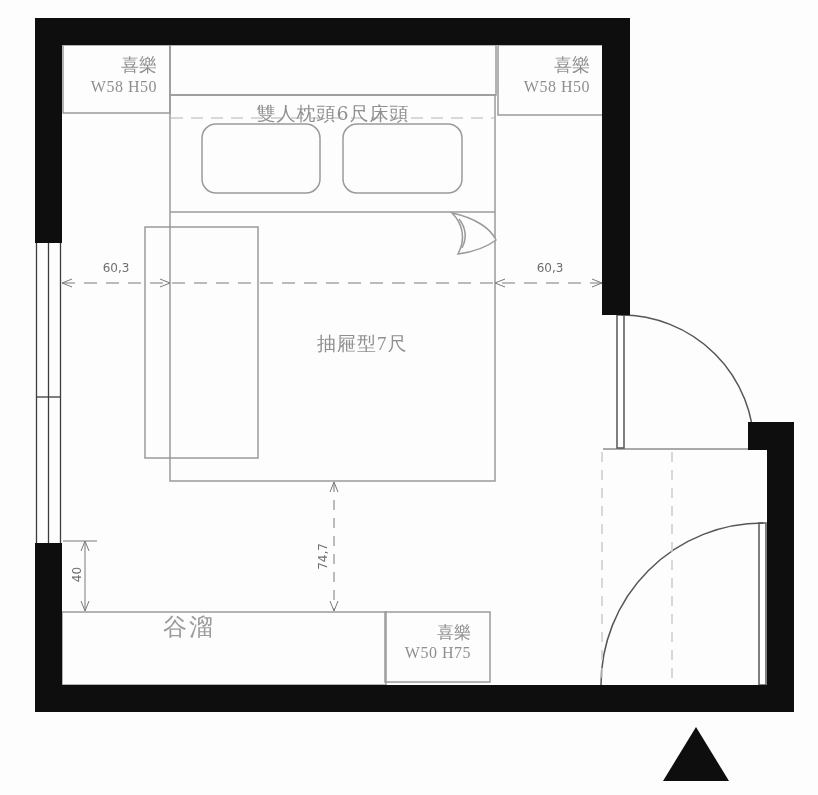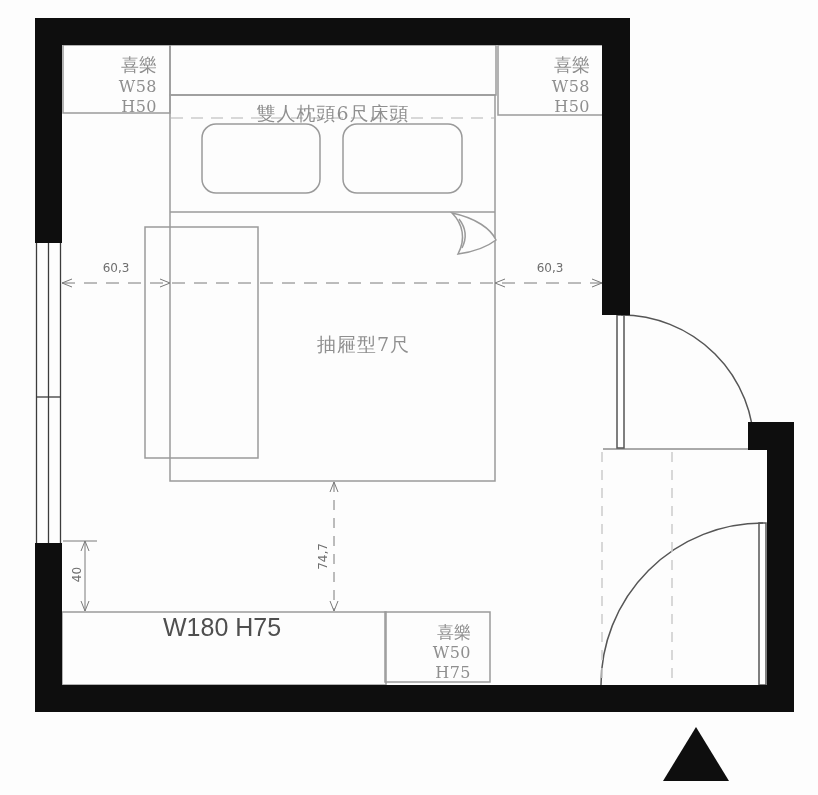--- a/index.html
+++ b/index.html
@@ -3,21 +3,21 @@
 <meta charset="utf-8">
 <style>
   html,body{margin:0;padding:0;background:#ffffff;}
   #stage{
     position:relative;width:818px;height:795px;background:#fdfdfd;
     font-family:"DejaVu Serif","Liberation Serif",serif;
     overflow:hidden;
   }
   svg{position:absolute;left:0;top:0;}
   .lbl{position:absolute;color:var(--text_gray,#8f8f8f);line-height:1.25;}
-  .lbl .ln{display:block;}
+  .lbl .ln{display:block;font-family:Liberation Serif, serif;}
   .tl{left:63px;top:54px;width:94px;text-align:right;font-size:18px;}
   .tl .sz,.tr .sz,.br .sz{font-size:16px;letter-spacing:.5px;margin-left:16px;}
   .tr{left:498px;top:54px;width:92px;text-align:right;font-size:18px;}
   .hb{left:170px;top:58px;width:326px;text-align:center;font-size:19px;letter-spacing:1px;margin-top:44px;}
   .base{left:285px;top:330px;font-size:19px;line-height:28px;letter-spacing:1px;margin-left:32px;}
   .desk{left:163px;top:612px;}
   .desk .nm{display:block;font-size:24px;color:#9b9b9b;letter-spacing:2px;
     font-family:"DejaVu Sans","Liberation Sans",sans-serif;}
   .desk .sz{display:block;font-size:25px;color:#4f4f4f;
     font-family:"Liberation Sans","DejaVu Sans",sans-serif;}
@@ -115,21 +115,21 @@
   <div class="lbl tr">
     <span class="ln nm">喜樂</span>
     <span class="ln sz">W58 H50</span>
   </div>
 
   <div class="lbl base">
     <span class="ln">抽屜型7尺</span>
   </div>
 
   <div class="lbl desk">
-    <span class="sz">W180 H75</span>
+    <span class="nm">谷溜</span>
   </div>
 
   <div class="lbl br">
     <span class="ln nm">喜樂</span>
     <span class="ln sz">W50 H75</span>
   </div>
 
   <div class="lbl dim dimL">60,3</div>
   <div class="lbl dim dimR">60,3</div>
   <div class="lbl dim dimV dim40">40</div>

